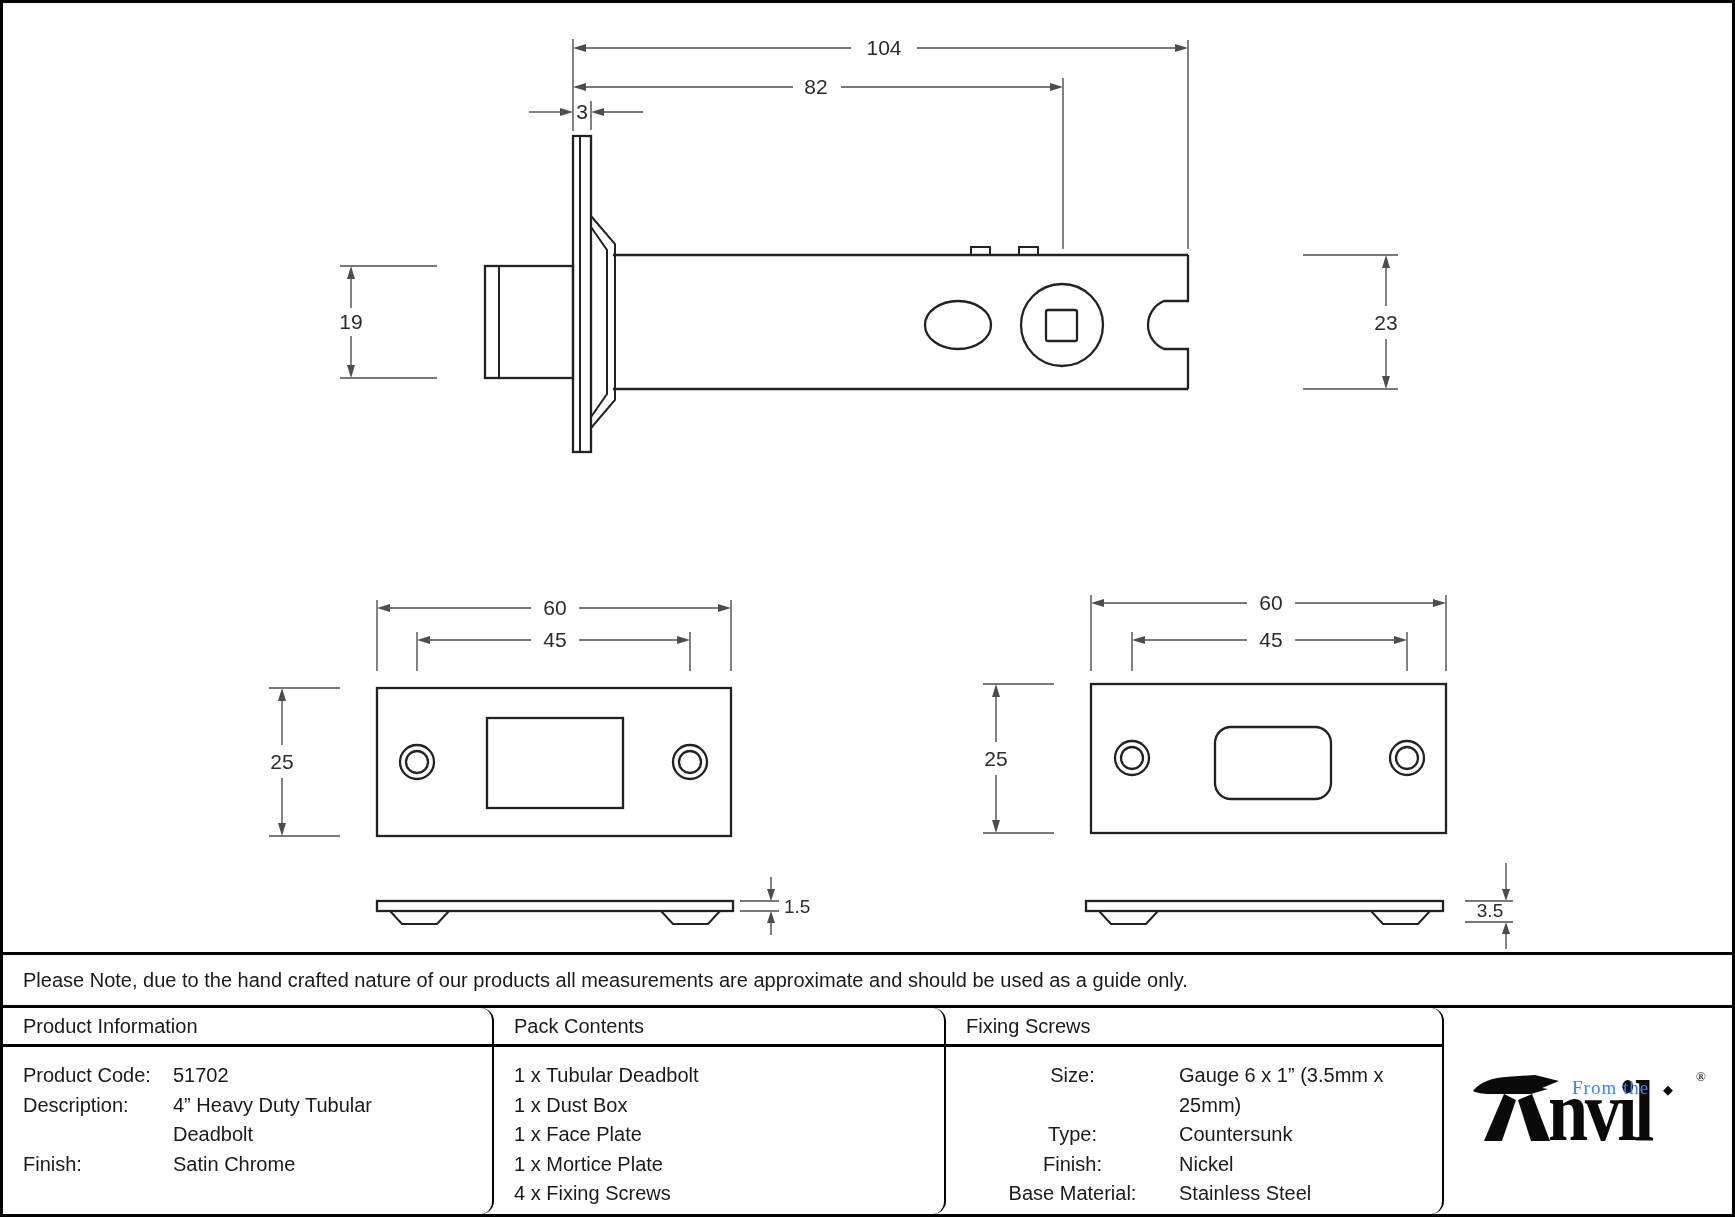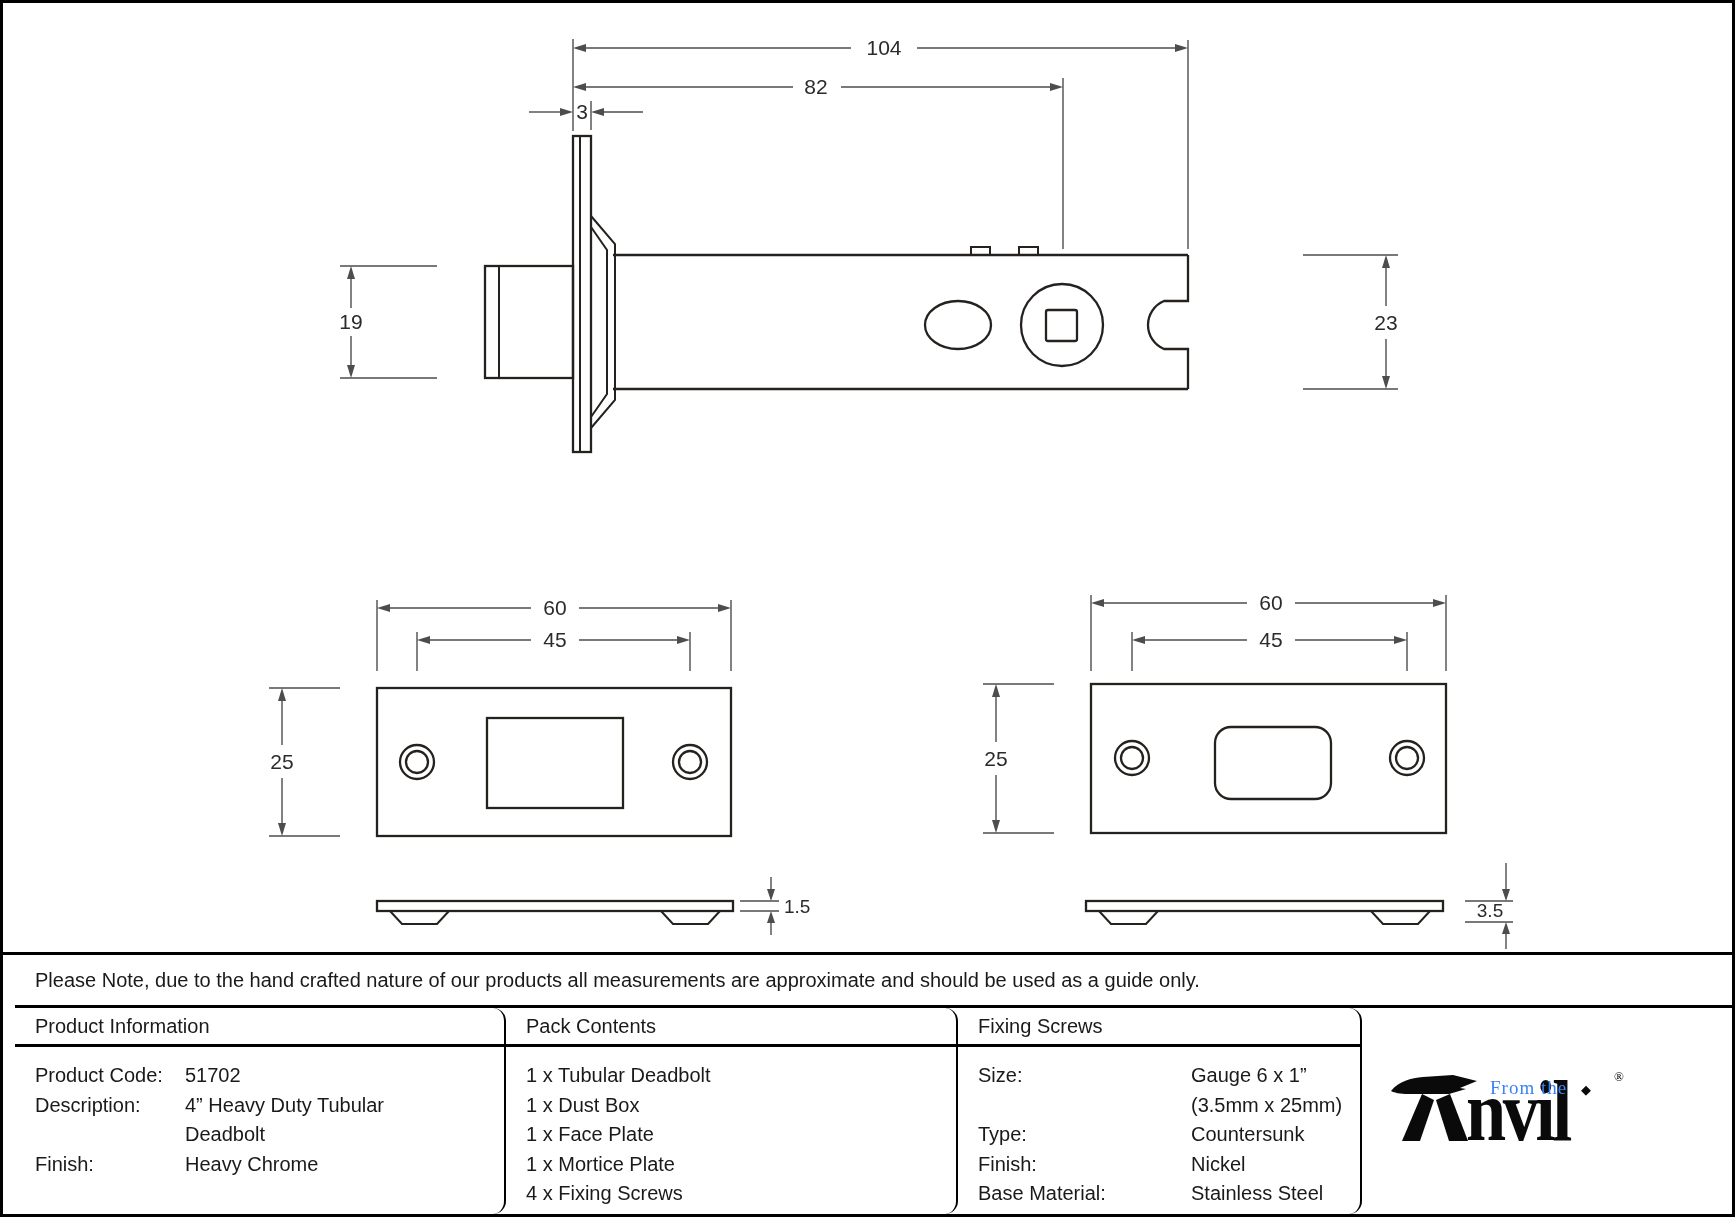--- a/index.html
+++ b/index.html
@@ -18,45 +18,45 @@
   .part-thin{stroke:#25211e;stroke-width:2;fill:none;}
   .dim{stroke:#4d4d4d;stroke-width:1.4;fill:none;}
   .dimhead{fill:#4d4d4d;stroke:none;}
   .dim-text{font-family:"Liberation Sans",sans-serif;font-size:21px;fill:#2b2b2b;}
   .dim-text-sm{font-family:"Liberation Sans",sans-serif;font-size:19px;fill:#2b2b2b;}
 
   
   .table-area{
     position:absolute;left:0;right:0;top:949px;bottom:0;
     border-top:3px solid #000;
-    display:flex;flex-direction:column;background:#fff;padding-left:12px;
+    display:flex;flex-direction:column;background:#fff;
   }
   .note-row{
     height:53px;box-sizing:border-box;
     border-bottom:3px solid #000;
     display:flex;align-items:center;
     padding-left:20px;font-size:20px;
   }
   .cols{flex:1;display:flex;min-height:0;}
   .col{box-sizing:border-box;border-right:2px solid #000;display:flex;flex-direction:column;border-radius:13px;}
   .col-1{width:491px;}
   .col-2{width:452px;}
-  .col-3{width:404px;}
+  .col-3{width:498px;}
   .col-4{flex:1;border-right:none;position:relative;}
   .col-header{
     height:39px;box-sizing:border-box;flex:none;
     border-bottom:3px solid #000;
     display:flex;align-items:center;
     padding-left:20px;font-size:20px;
   }
   .col-body{padding:14px 10px 0 20px;font-size:20px;line-height:29.5px;}
   .kv-row{display:flex;align-items:flex-start;}
   .kv-label{flex:none;}
   .col-1 .kv-label{width:150px;}
-  .col-3 .kv-label{width:213px;}
+  .col-3 .kv-label{width:213px;text-align:center;}
   .list-item{white-space:nowrap;}
 
   
   .logo-box{position:absolute;inset:0;}
   .logo-anvil-a{position:absolute;left:27px;top:66px;}
   .logo-fromthe{
     position:absolute;left:128px;top:69px;
     font-family:"Liberation Serif",serif;font-size:19px;color:#3b82f6;
     letter-spacing:1px;
   }
@@ -293,21 +293,21 @@
           </div>
           <div class="kv-row">
             <span class="kv-label">Description:</span>
             <span class="kv-value">
               <div>4” Heavy Duty Tubular</div>
               <div>Deadbolt</div>
             </span>
           </div>
           <div class="kv-row">
             <span class="kv-label">Finish:</span>
-            <span class="kv-value">Heavy Chrome</span>
+            <span class="kv-value">Satin Chrome</span>
           </div>
         </div>
       </div>
 
       <div class="col col-2">
         <div class="col-header">
           <span>Pack Contents</span>
         </div>
         <div class="col-body">
           <div class="list-item">1 x Tubular Deadbolt</div>

